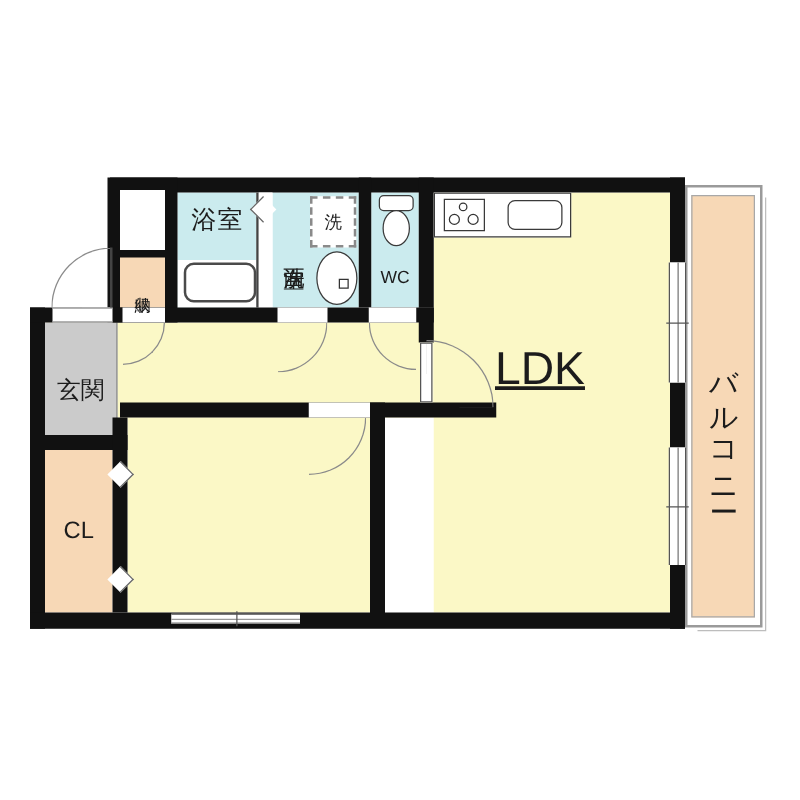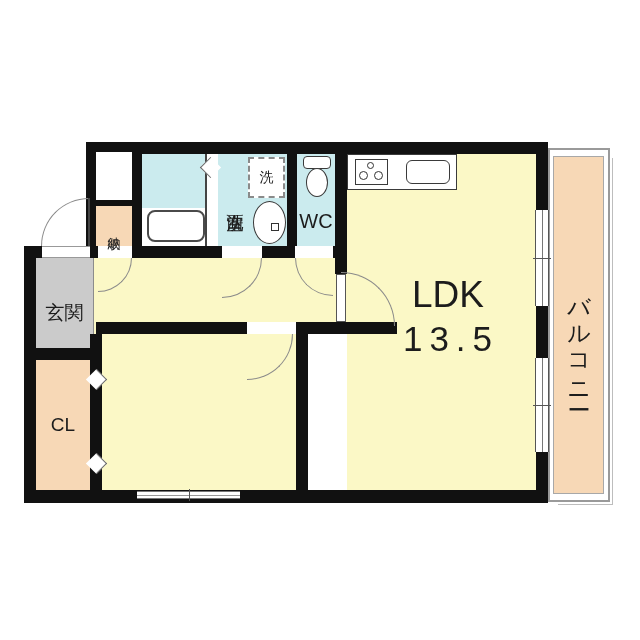--- a/index.html
+++ b/index.html
@@ -117,21 +117,21 @@
   <div class="fixture thin" style="left:406px;top:160px;width:44px;height:24px;border-radius:6px;"></div>
   <div class="abs" style="left:248px;top:157px;width:37px;height:41px;background:#fff;border:2px dashed #8a8a8a;box-sizing:border-box;display:flex;align-items:center;justify-content:center;">
     <span style="font-size:14px;">洗</span>
   </div>
   <div class="fixture thin" style="left:253px;top:201px;width:33px;height:43px;border-radius:50%;">
     <span class="abs" style="left:17px;top:21px;width:6px;height:6px;border:1px solid #333;background:#fff;"></span>
   </div>
   <div class="fixture thin" style="left:303px;top:156px;width:28px;height:13px;border-radius:4px;"></div>
   <div class="fixture thin" style="left:306px;top:168px;width:22px;height:29px;border-radius:50%;"></div>
 
+  <div class="lbl" style="left:142px;top:163px;width:64px;height:26px;font-size:20px;letter-spacing:1px;">浴室</div>
   <div class="lbl vert" style="left:221px;top:158px;width:28px;height:86px;font-size:17px;">洗面室</div>
-  <div class="lbl" style="left:297px;top:208px;width:38px;height:26px;font-size:20px;">WC</div>
+  <div class="lbl" style="left:297px;top:208px;width:38px;height:26px;font-size:14px;">WC</div>
   <div class="lbl vert" style="left:98px;top:208px;width:32px;height:38px;font-size:13px;">収納</div>
   <div class="lbl" style="left:36px;top:299px;width:57px;height:26px;font-size:19px;">玄関</div>
   <div class="lbl" style="left:36px;top:411px;width:54px;height:26px;font-size:19px;">CL</div>
-  <div class="lbl" style="left:388px;top:272px;width:120px;height:44px;font-size:37px;">LDK</div>
-  <div class="lbl" style="left:383px;top:316px;width:136px;height:44px;font-size:35px;letter-spacing:7px;">13.5</div>
+  <div class="lbl" style="left:372px;top:272px;width:120px;height:44px;font-size:37px;text-decoration:underline;">LDK</div>
 
 </div>
 
 </body></html>

